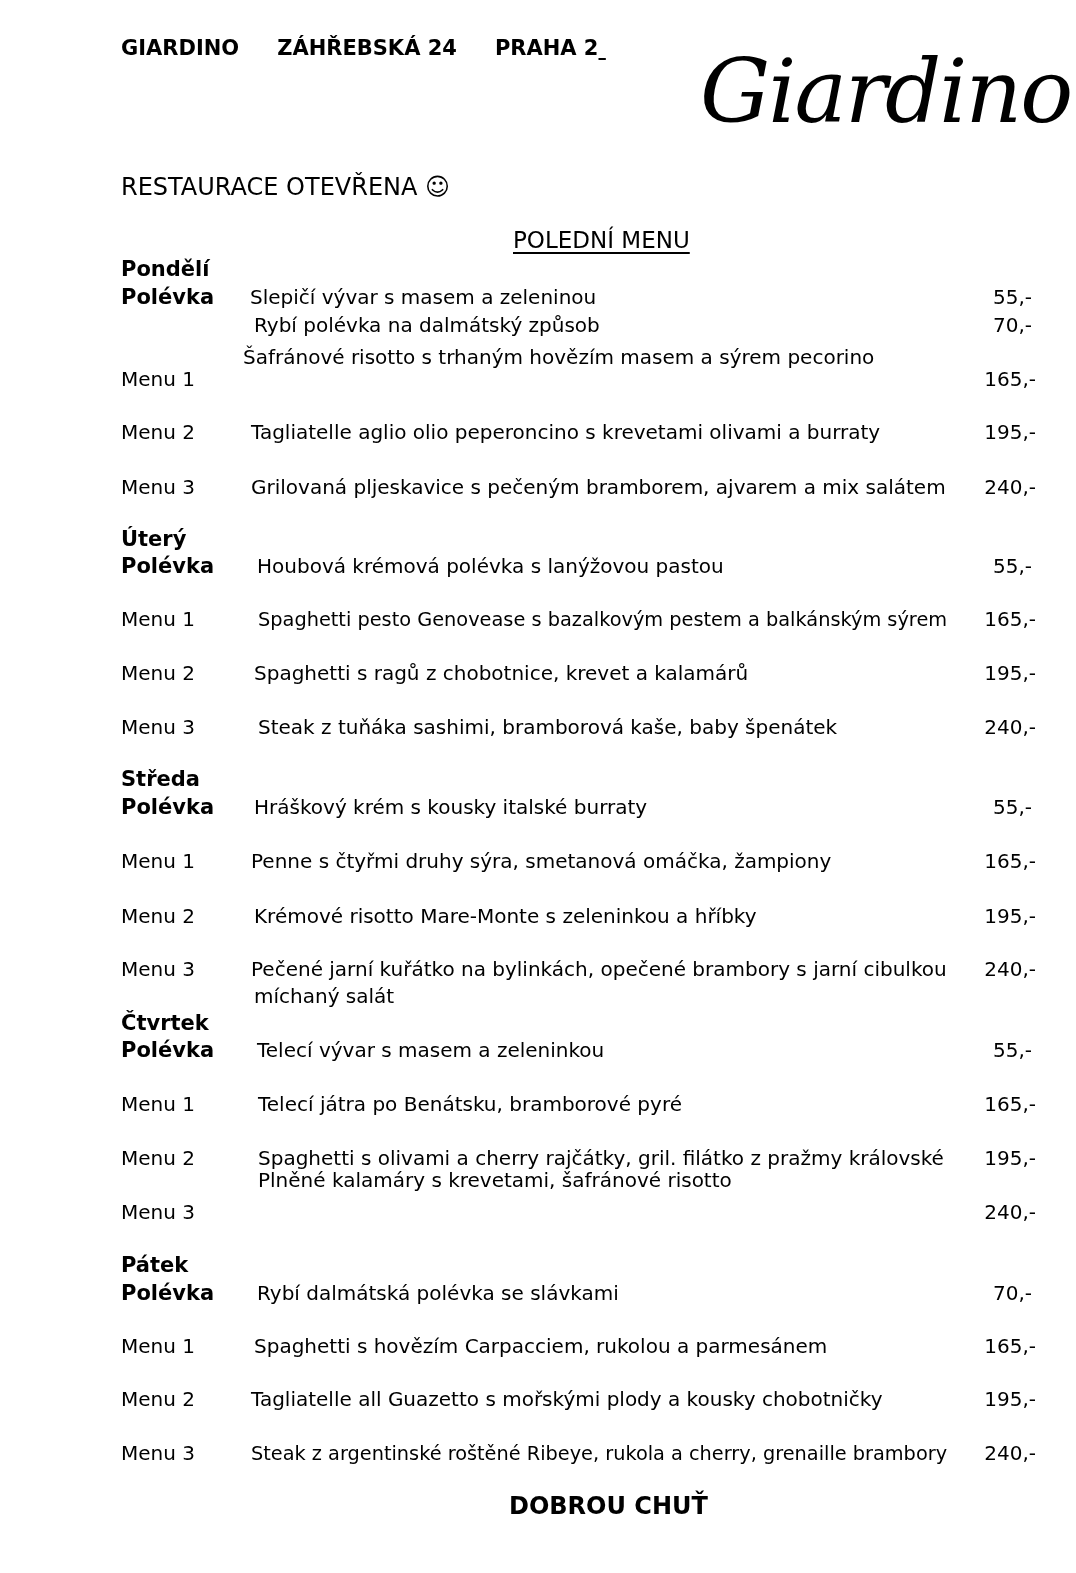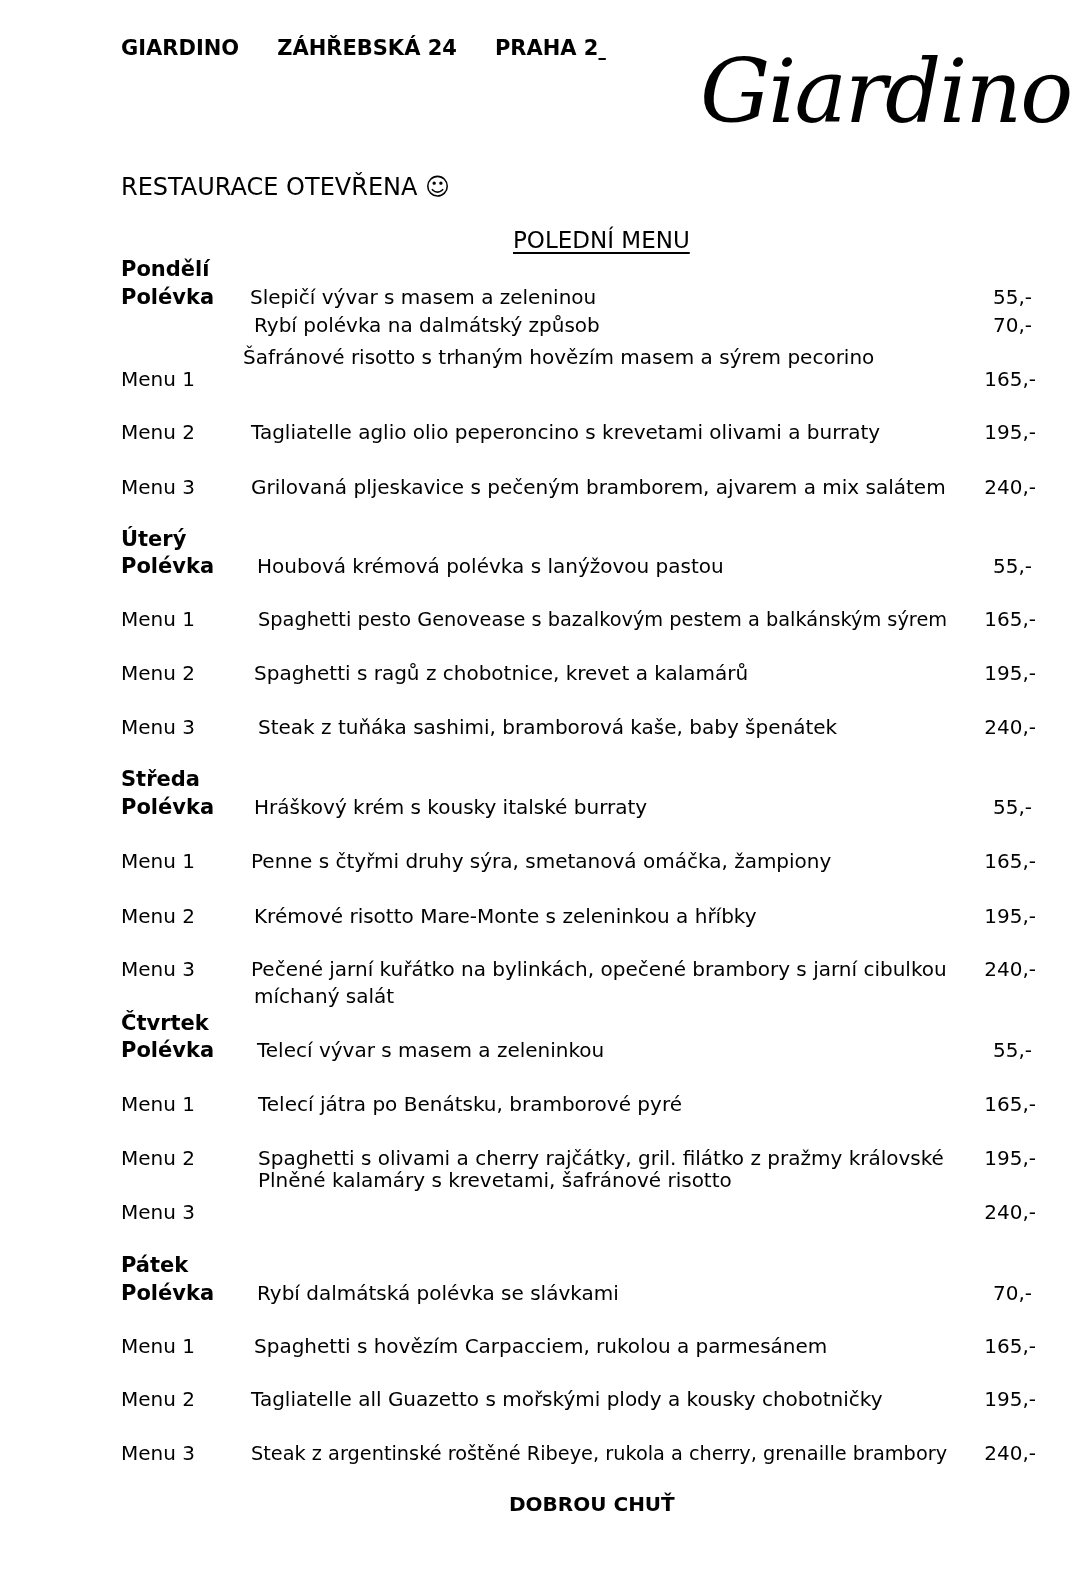--- a/index.html
+++ b/index.html
@@ -27,21 +27,21 @@
   .status { left: 121px; top: 173px; font-size: 24px; }
   .title {
     left: 513px; top: 227px; font-size: 23px; text-decoration: underline;
     text-underline-offset: 4px;
   }
   .day { left: 121px; font-size: 21px; font-weight: bold; }
   .label { left: 121px; font-size: 20px; }
   .label.bold { font-weight: bold; font-size: 21px; }
   .dish { font-size: 20px; }
   .price { font-size: 20px; text-align: right; width: 80px; }
-  .footer { left: 509px; top: 1492px; font-size: 20px; font-weight: bold; }
+  .footer { left: 509px; top: 1492px; font-size: 24px; font-weight: bold; }
 </style>
 </head>
 <body>
 
 <div class="abs header-line">
   <span>GIARDINO</span><span class="gap"></span><span>ZÁHŘEBSKÁ 24</span><span class="gap"></span><span>PRAHA 2</span>&nbsp;
 </div>
 
 <div class="abs logo">
   <div class="script">Giardino</div>

